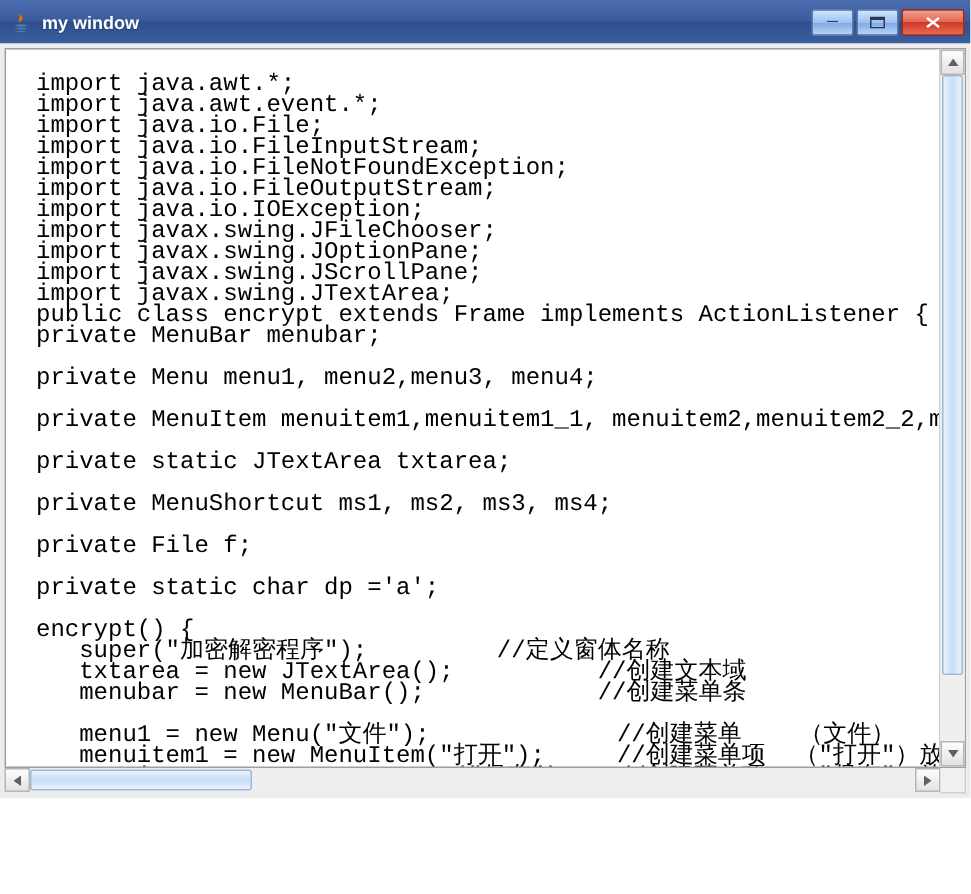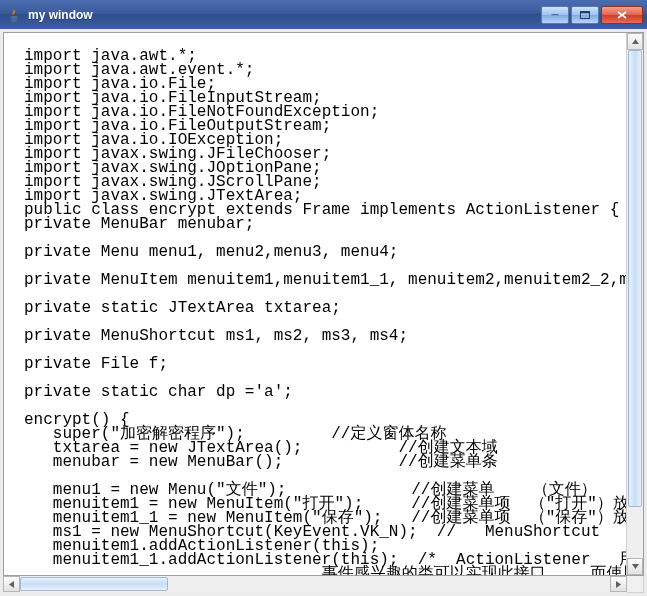--- a/index.html
+++ b/index.html
@@ -1,17 +1,17 @@
 <!DOCTYPE html>
 <html><head>
 <meta charset="utf-8">
 <style>
   * { margin: 0; padding: 0; box-sizing: border-box; }
   html, body { width: 647px; height: 596px; font-family: "Tahoma", sans-serif; overflow: hidden; }
-  .window { width: 647px; height: 596px; background: #ECECEC; display: flex; flex-direction: column; }
+  .window { width: 647px; height: 532px; background: #ECECEC; display: flex; flex-direction: column; }
 
   .titlebar {
     height: 29px;
     background: linear-gradient(to bottom, #4b6db0 0%, #3a5a9a 48%, #2f4e8d 50%, #3b5fa0 100%);
     display: flex; align-items: center; justify-content: space-between;
     padding-left: 6px; padding-right: 4px;
     color: #fff; user-select: none;
   }
   .titlebar-left { display: flex; align-items: center; gap: 6px; }
   .java-icon { width: 16px; height: 16px; display: flex; align-items: center; justify-content: center; }

